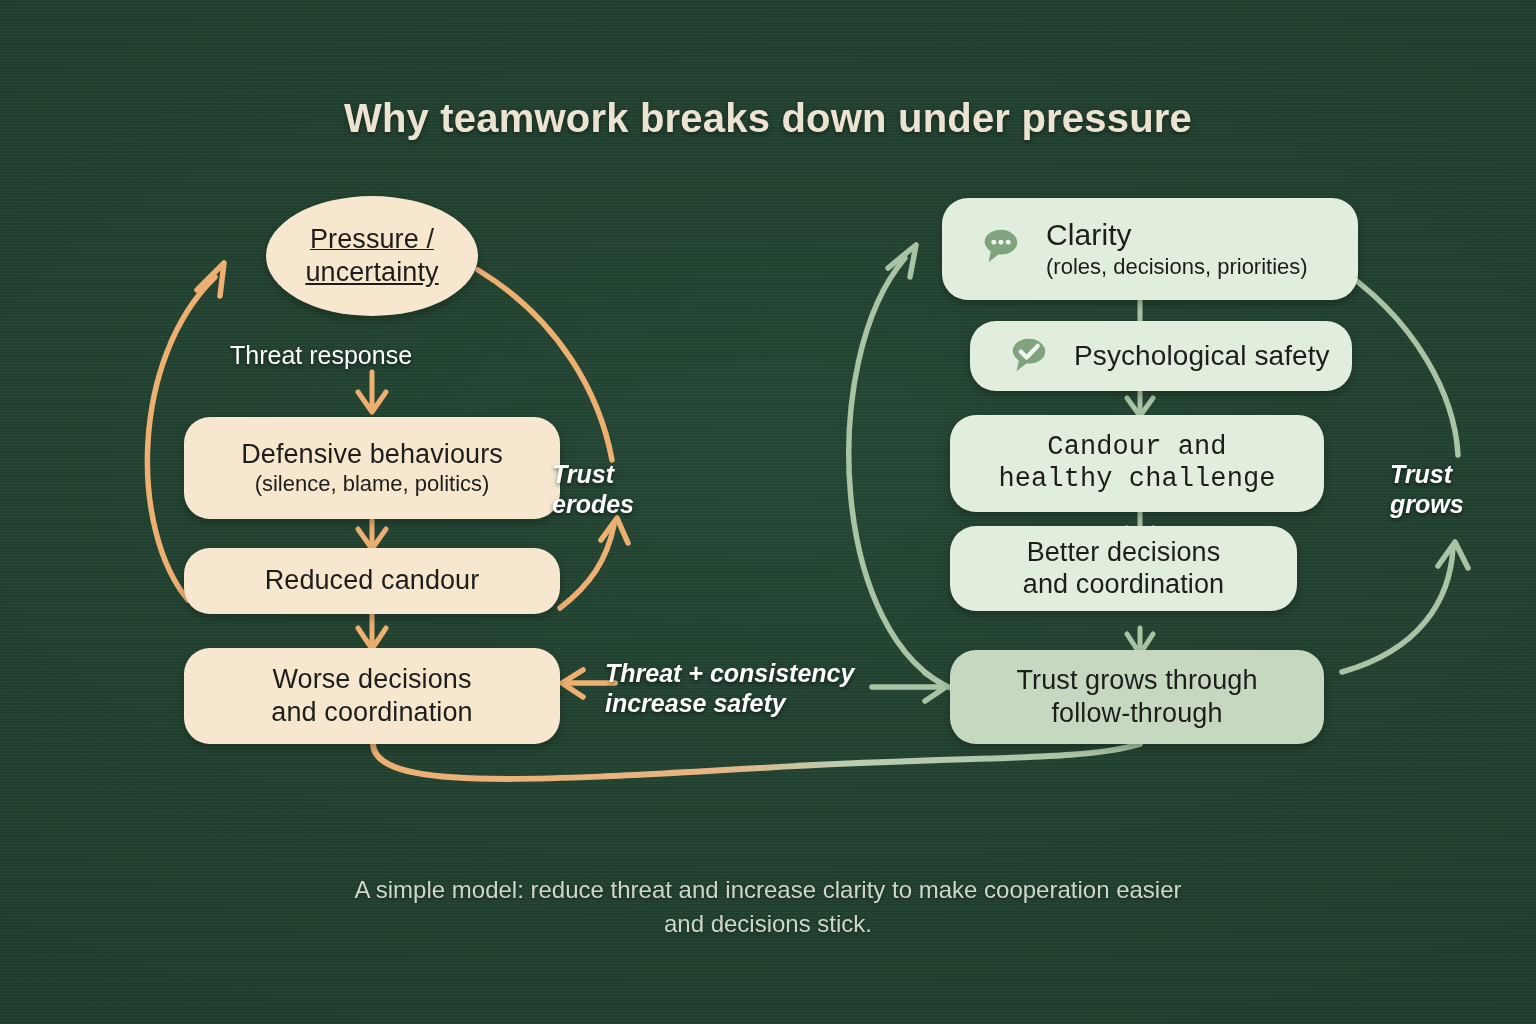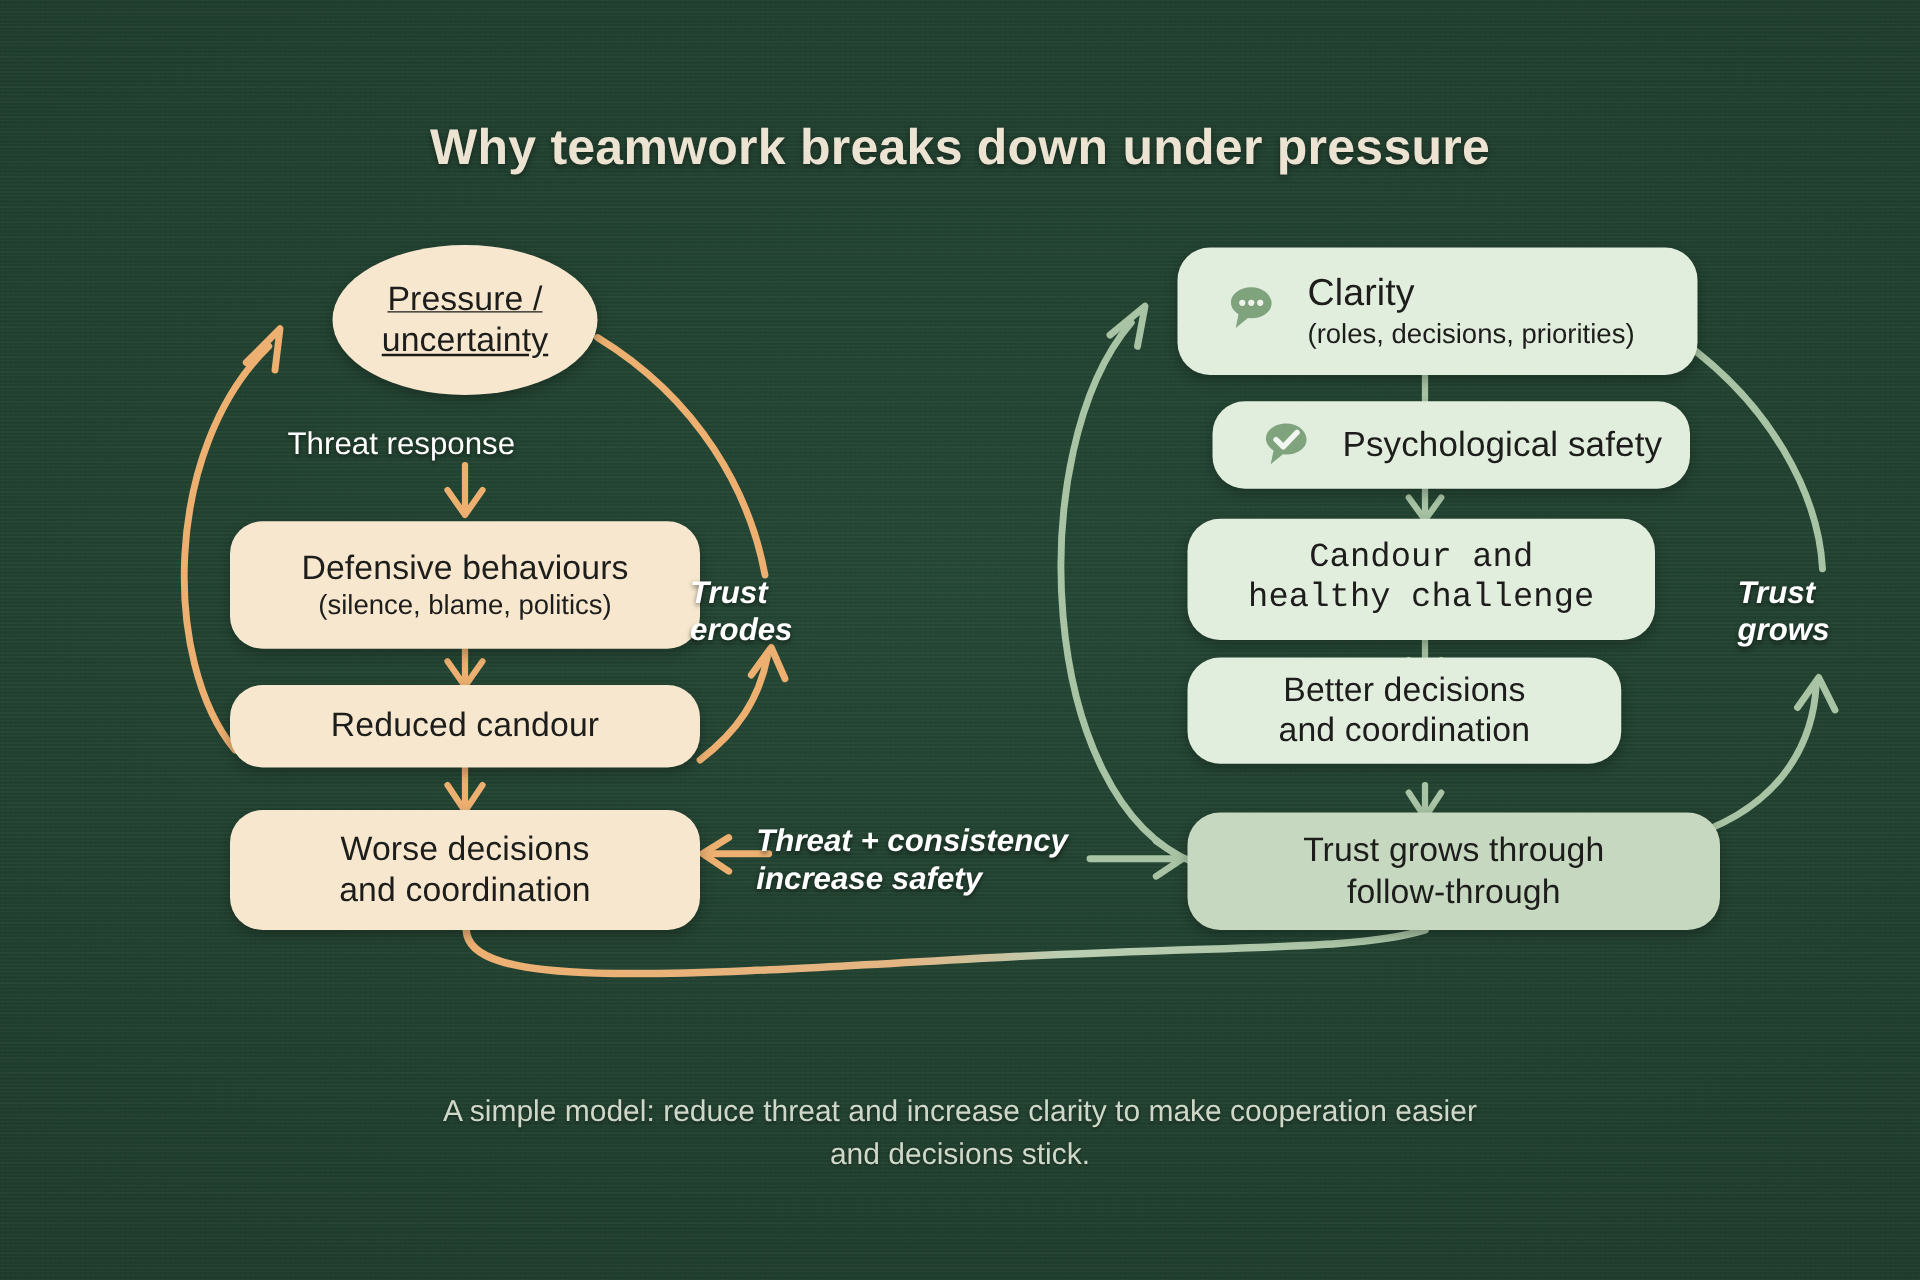--- a/index.html
+++ b/index.html
@@ -272,21 +272,21 @@
     </div>
   </div>
 
   <div class="node rounded lgreen2" style="left:950px; top:526px; width:347px; height:85px;">
     <div class="lines">
       <span class="t-main">Better decisions</span>
       <span class="t-main t-sub" style="font-size:27px">and coordination</span>
     </div>
   </div>
 
-  <div class="node rounded mgreen" style="left:950px; top:650px; width:426px; height:94px;">
+  <div class="node rounded mgreen" style="left:950px; top:650px; width:374px; height:94px;">
     <div class="lines">
       <span class="t-main">Trust grows through</span>
       <span class="t-main t-sub" style="font-size:27px">follow-through</span>
     </div>
   </div>
 
   <div class="edge-label ital" style="left:1390px; top:459px; width:130px;">
     <span>Trust</span><br>
     <span>grows</span>
   </div>

